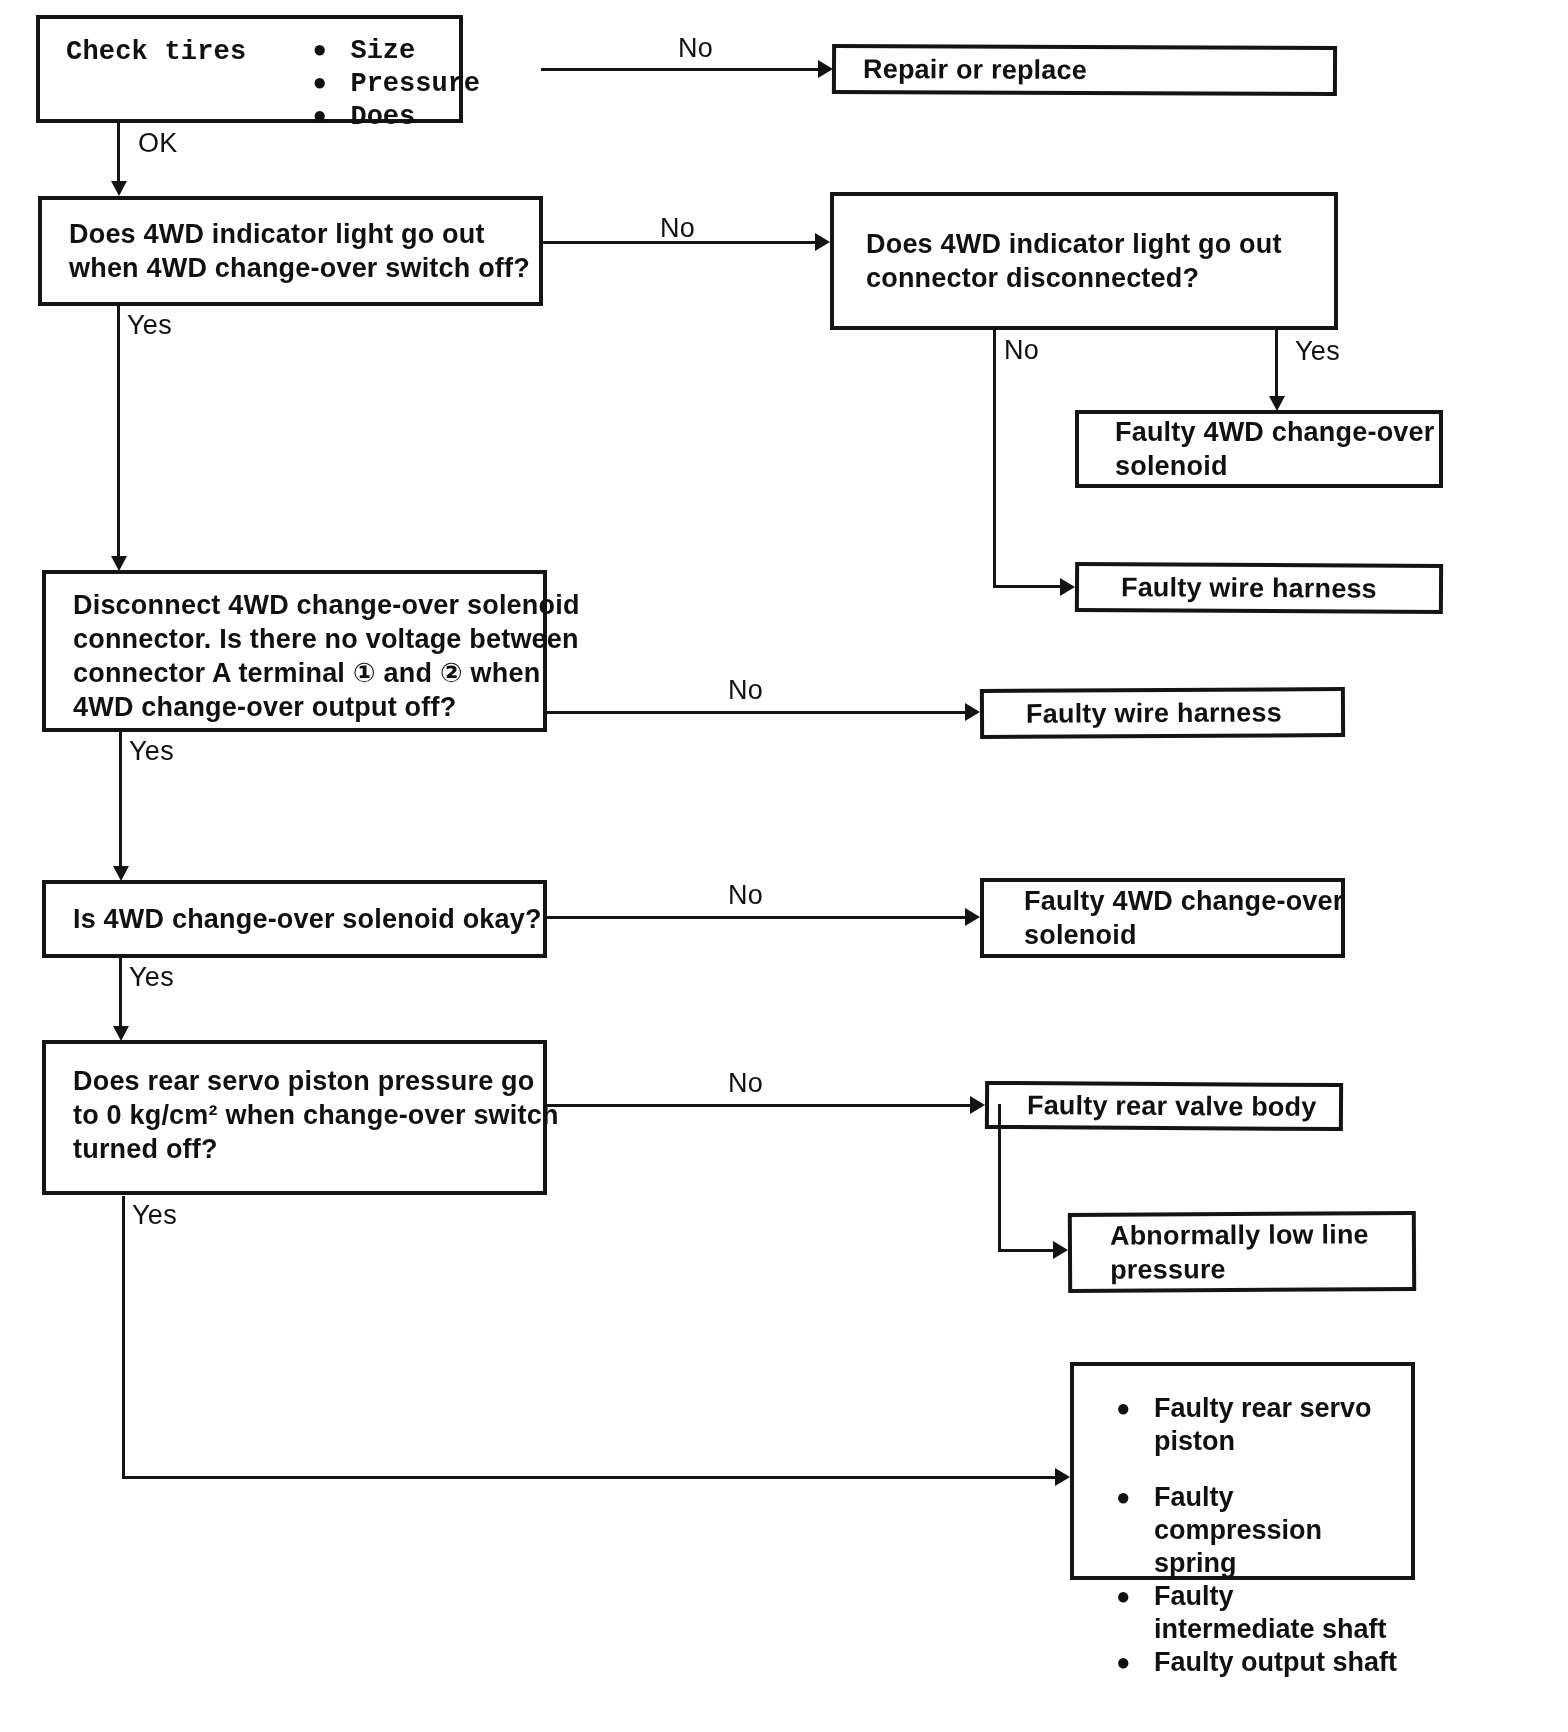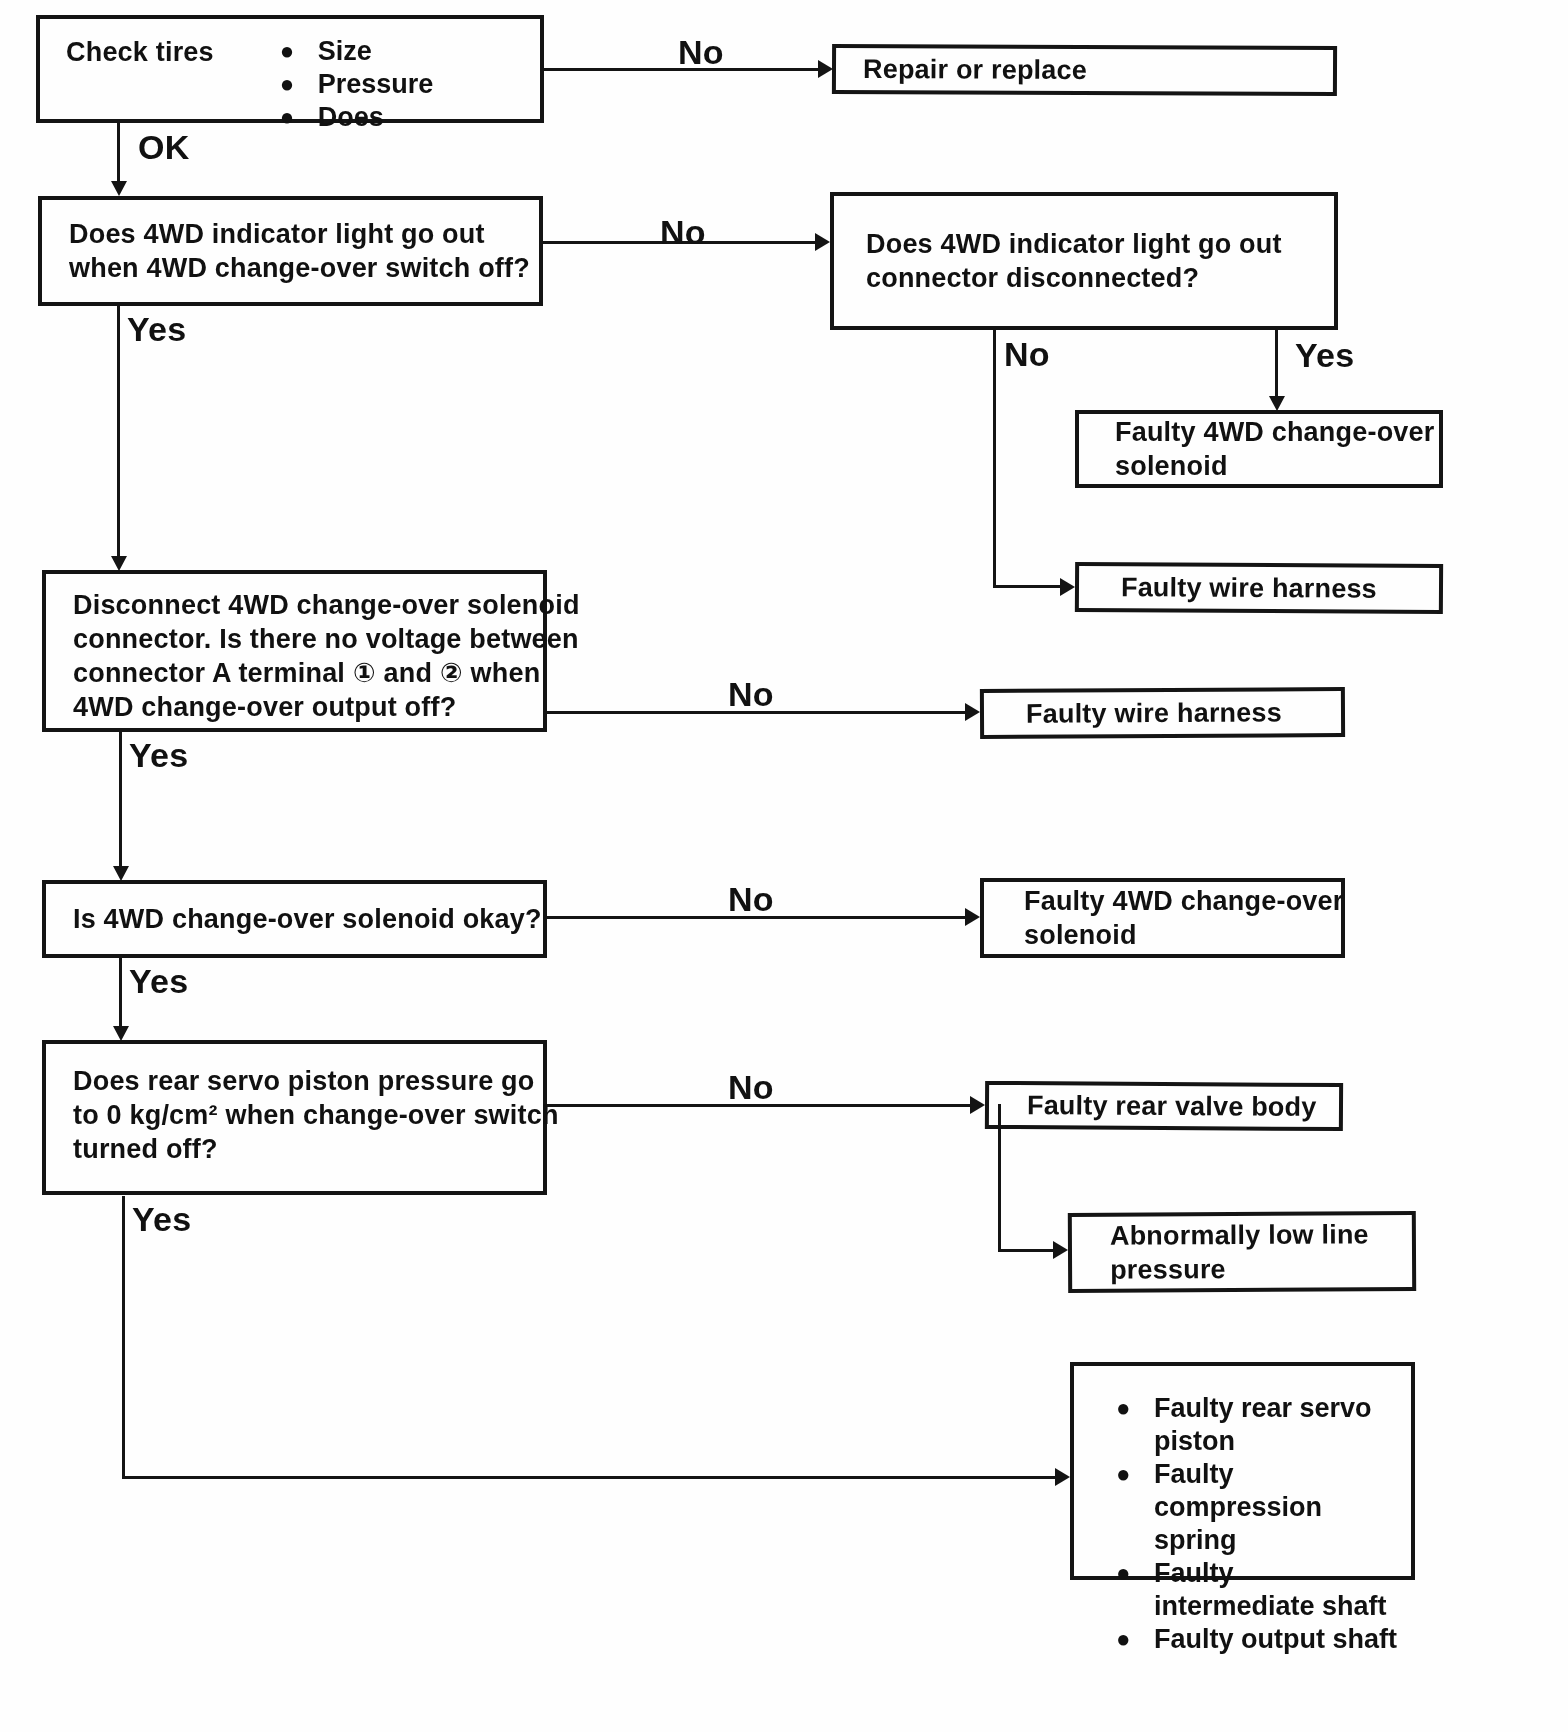--- a/index.html
+++ b/index.html
@@ -38,22 +38,22 @@
     border-left: 15px solid #141414;
   }
   .ad { 
     position: absolute; width: 0; height: 0;
     border-left: 8px solid transparent;
     border-right: 8px solid transparent;
     border-top: 15px solid #141414;
   }
   .elbl {
     position: absolute;
-    font-size: 34px;
-    font-weight: 700;
+    font-size: 27px;
+    font-weight: 400;
     letter-spacing: 0.3px;
   }
   ul.blist { list-style: none; margin: 0; padding: 0; }
   ul.blist li {
     position: relative;
     font-size: 27px;
     font-weight: 700;
     line-height: 33px;
     padding-left: 38px;
   }
@@ -66,21 +66,21 @@
   .titlerow { display: flex; align-items: flex-start; }
   .t1 { transform: rotate(0.35deg); }
   .t2 { transform: rotate(-0.3deg); }
   .t3 { transform: rotate(0.25deg); }
 </style>
 </head>
 <body>
 
 <div id="canvas">
 
-  <div class="node" style="left:36px; top:15px; width:508px; height:108px; justify-content:flex-start;">
+  <div class="node" style="left:36px; top:15px; width:427px; height:108px; justify-content:flex-start;font-family:Liberation Mono, monospace;">
     <div class="titlerow" style="padding:16px 0 0 26px;">
       <div class="ln">Check tires</div>
       <ul class="blist" style="margin-left:66px;">
         <li>Size</li>
         <li>Pressure</li>
         <li>Does</li>
       </ul>
     </div>
   </div>
 
@@ -162,21 +162,21 @@
   <div class="node t2" style="left:1068px; top:1212px; width:348px; height:80px;">
     <div class="qtext" style="padding-left:38px;">
       <div class="ln">Abnormally low line</div>
       <div class="ln">pressure</div>
     </div>
   </div>
 
   <div class="node" style="left:1070px; top:1362px; width:345px; height:218px; justify-content:flex-start;">
     <ul class="blist" style="padding:26px 10px 0 42px;">
       <li style="white-space:normal;">Faulty rear servo piston</li>
-      <li style="white-space:normal; width:250px;">Faulty compression spring</li>
+      <li style="white-space:normal; width:250px;margin-top:23px;">Faulty compression spring</li>
       <li style="white-space:normal;">Faulty intermediate shaft</li>
       <li style="white-space:normal;">Faulty output shaft</li>
     </ul>
   </div>
 
   <div class="hline" style="left:541px; top:68px; width:277px;"></div>
   <div class="ar" style="left:818px; top:60px;"></div>
   <div class="elbl" style="left:678px; top:33px;">No</div>
 
   <div class="vline" style="left:117px; top:123px; height:59px;"></div>

